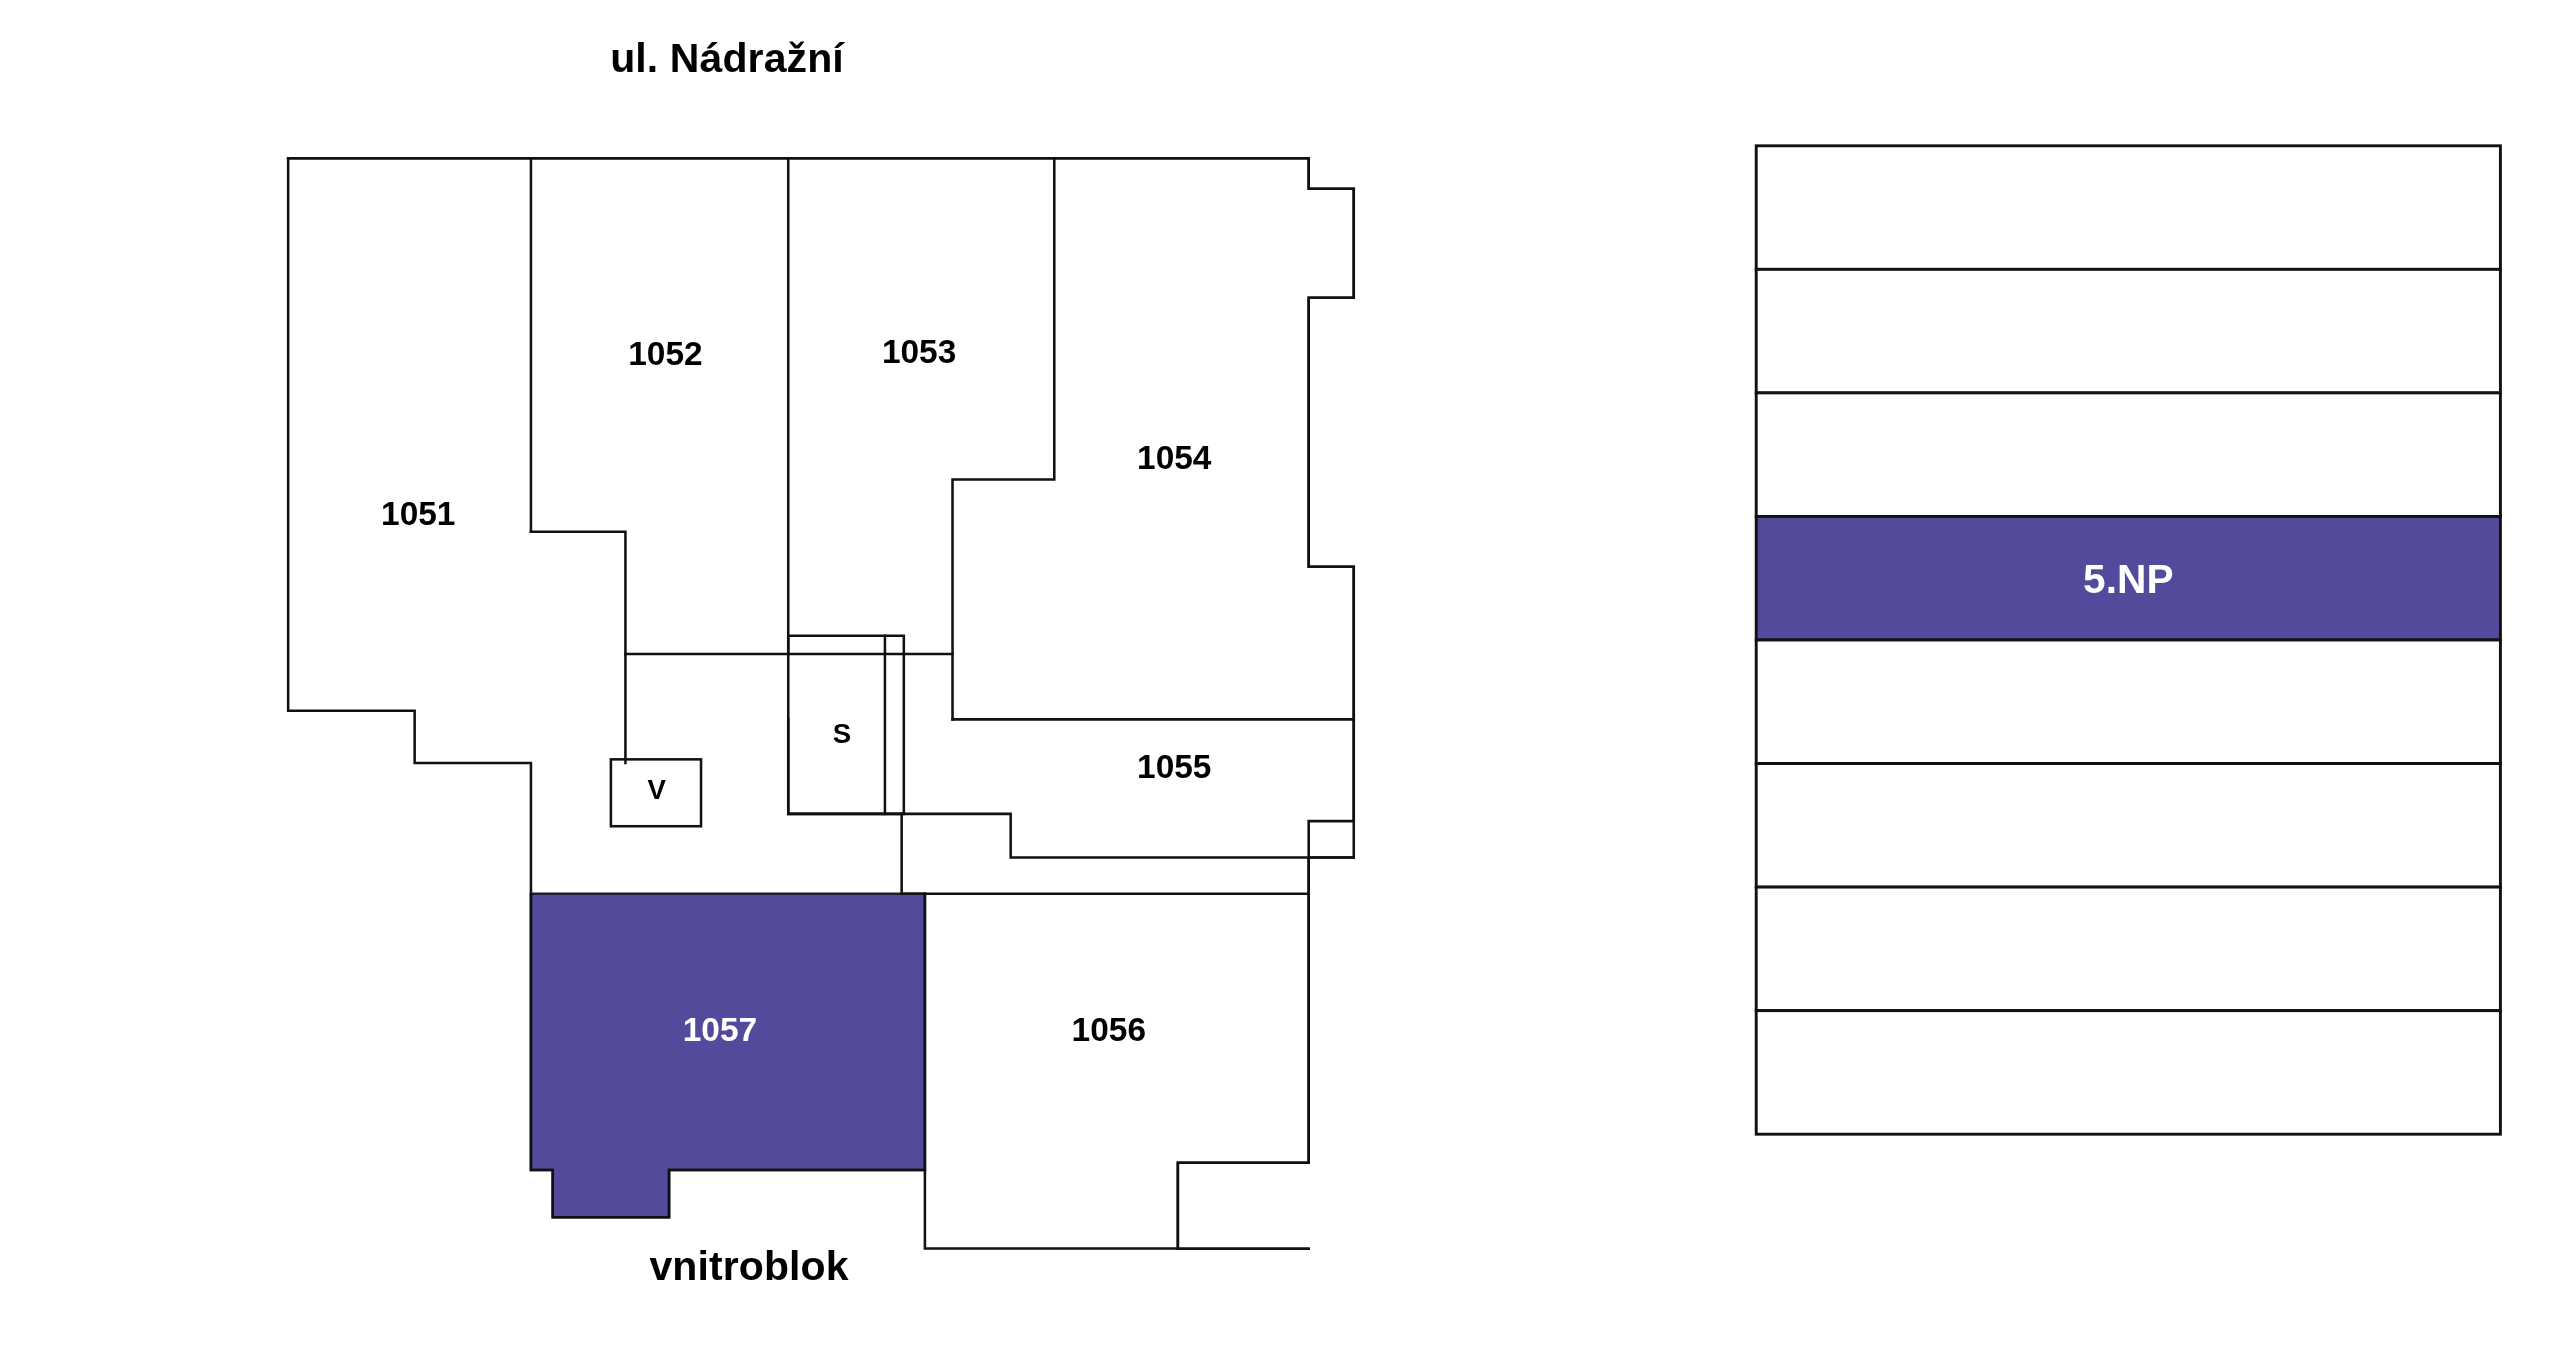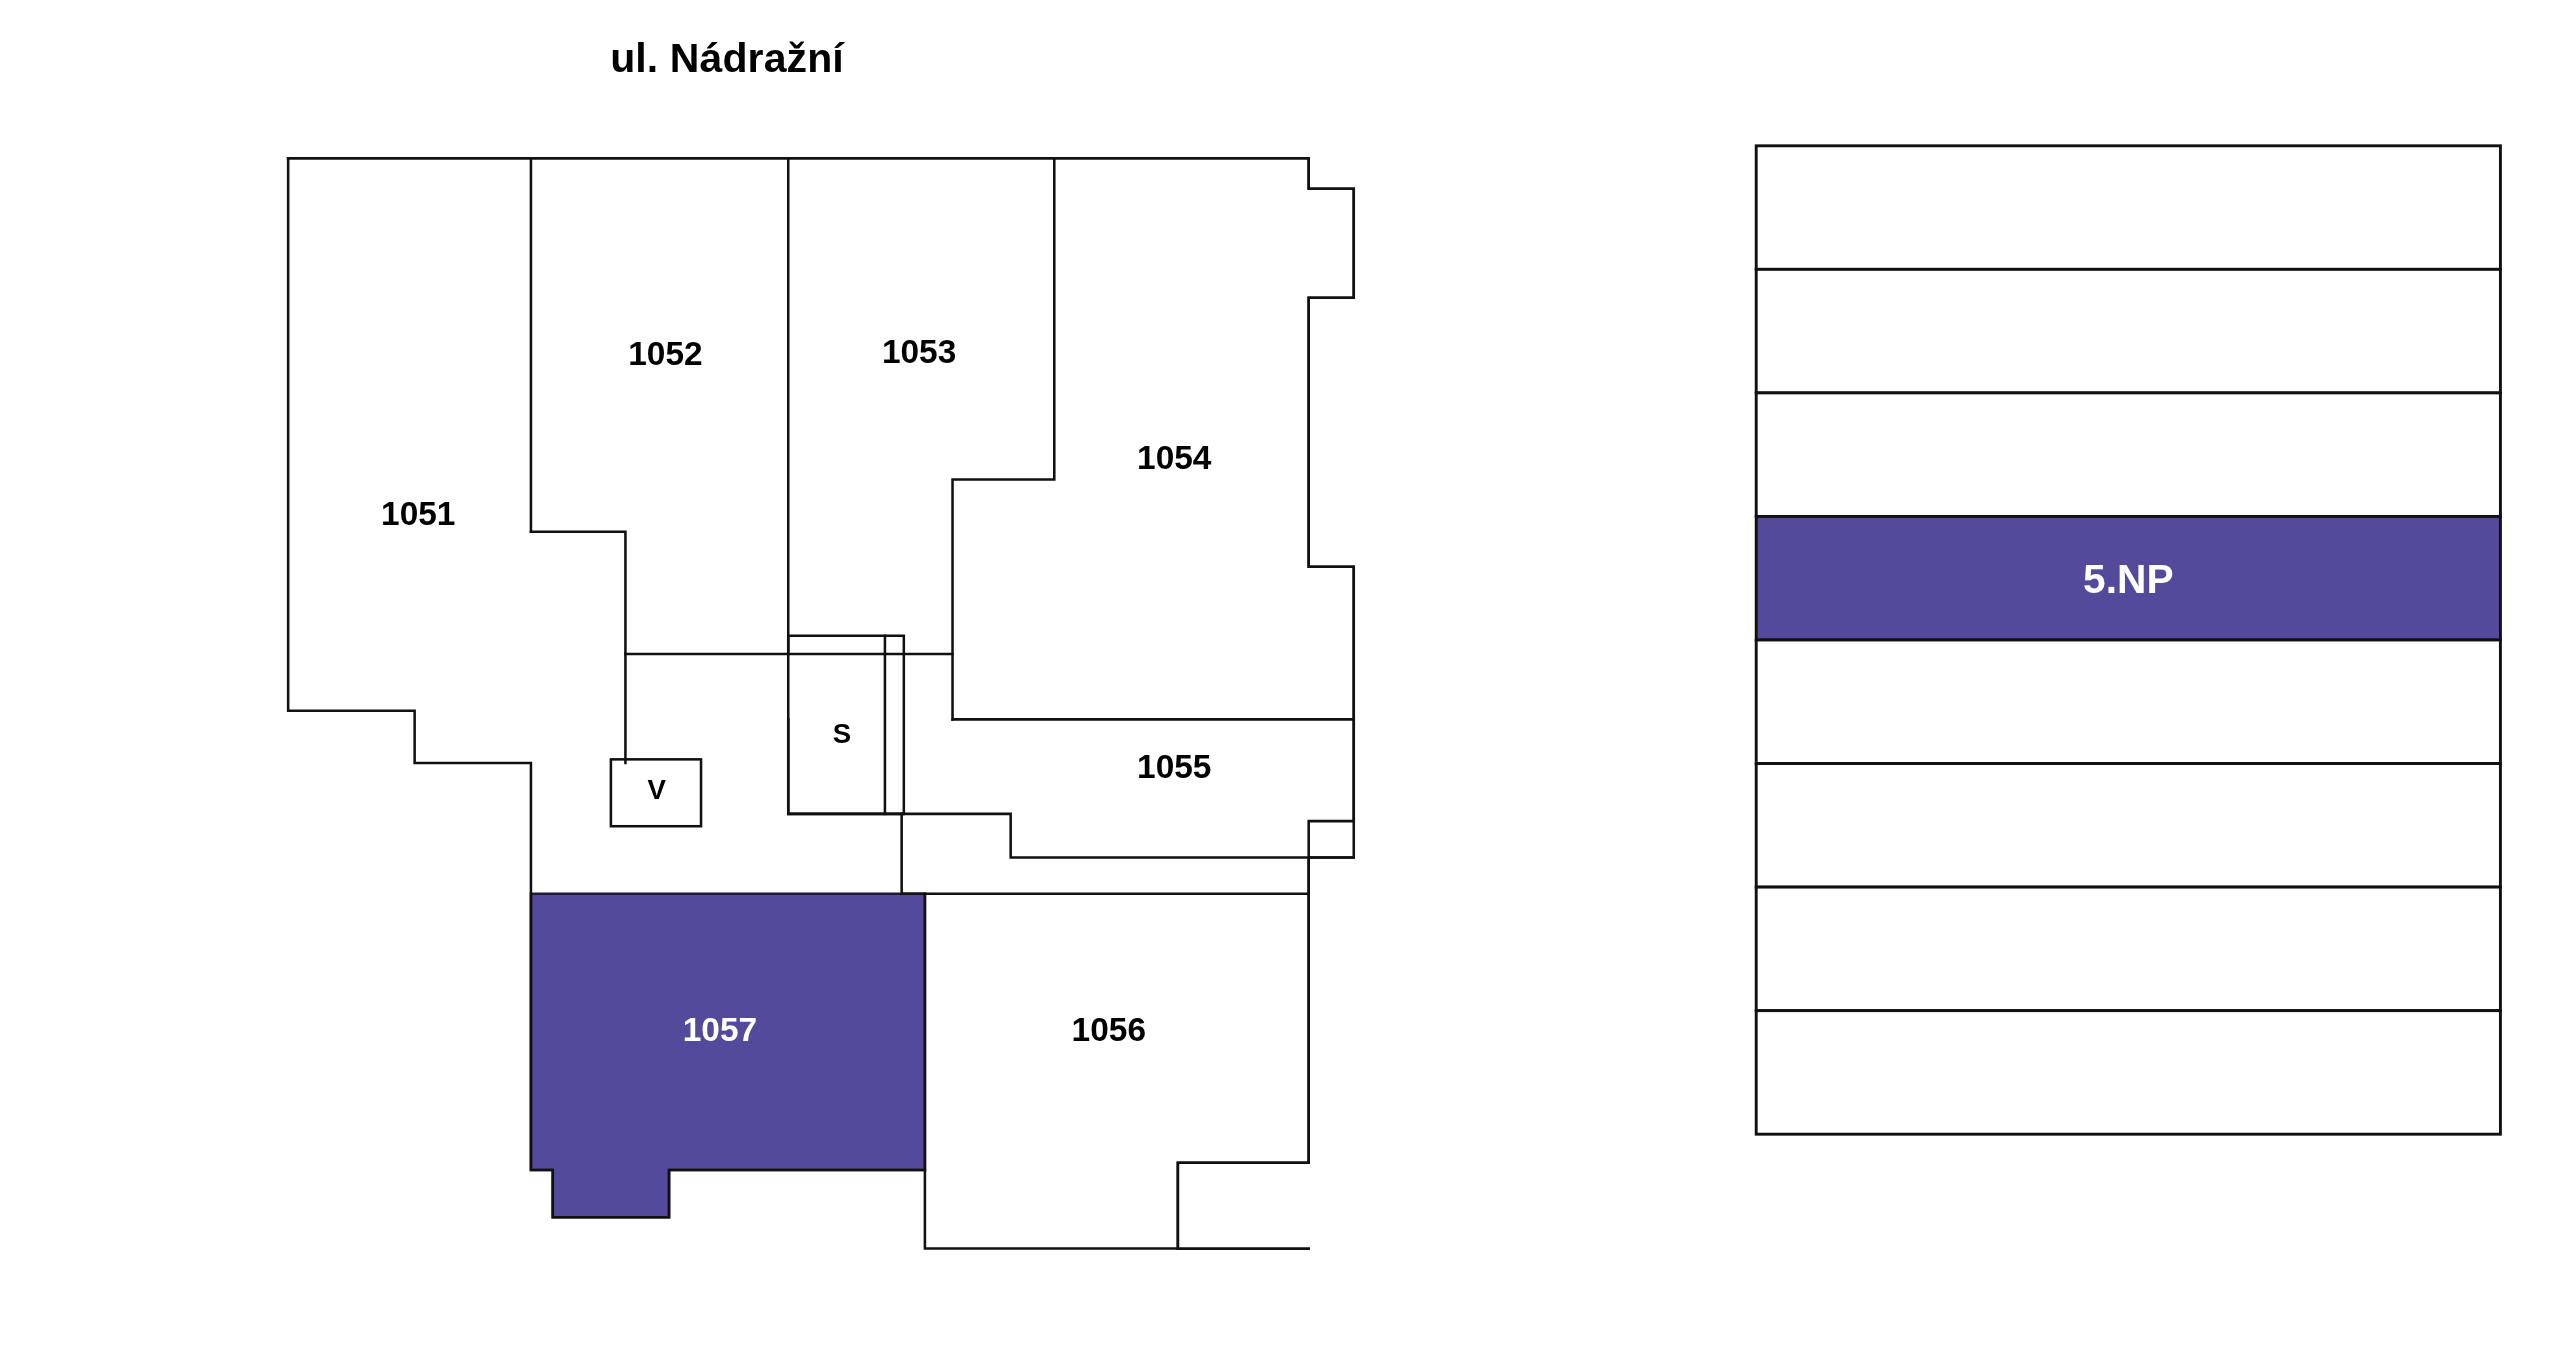--- a/index.html
+++ b/index.html
@@ -194,20 +194,21 @@
     <text class="unit-label" x="1264" y="368">1053</text>
     <text class="unit-label" x="1615" y="514">1054</text>
     <text class="unit-label" x="1615" y="938">1055</text>
     <text class="unit-label" x="1525" y="1300">1056</text>
     <text class="unit-label unit-label-selected" x="990" y="1300">1057</text>
 
     <text class="core-label" x="1158" y="892">S</text>
     <text class="core-label" x="903" y="970">V</text>
   </svg>
 
+  <div class="street-label" id="street-bottom-label">vnitroblok</div>
 
   <svg id="floorstack-svg" width="785" height="1032" viewBox="0 0 1080 1420">
 
     <rect class="floor-row" x="36" y="30" width="1024" height="170"></rect>
     <rect class="floor-row" x="36" y="200" width="1024" height="170"></rect>
     <rect class="floor-row" x="36" y="370" width="1024" height="170"></rect>
 
     <rect class="floor-row-active" x="36" y="540" width="1024" height="170" style="fill: rgb(84, 74, 155);"></rect>
     <text class="floor-label" x="548" y="631">5.NP</text>
 

